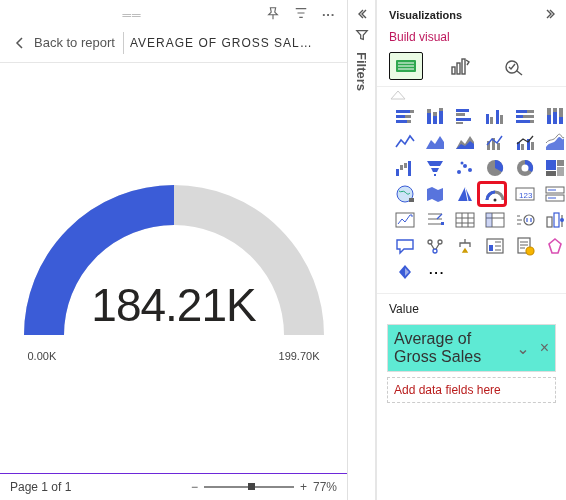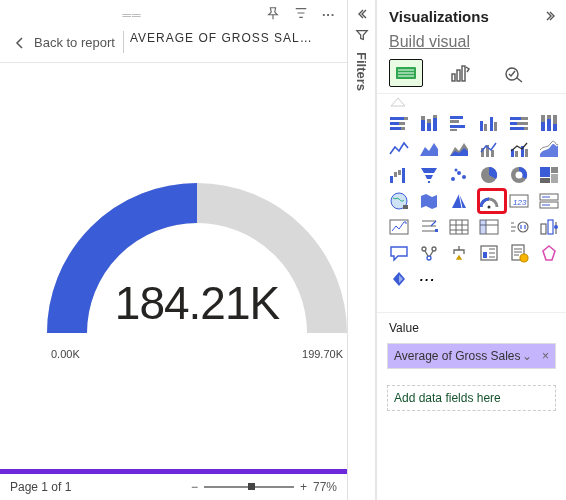--- a/index.html
+++ b/index.html
@@ -1,52 +1,52 @@
 <!DOCTYPE html>
 <html><head>
 <meta charset="utf-8">
 <style>
   * { box-sizing: border-box; margin: 0; padding: 0; font-family: "Segoe UI", Arial, sans-serif; }
   body { width: 566px; height: 500px; overflow: hidden; background: #fff; color: #222; font-size: 13px; }
   .root { display: flex; width: 100%; height: 100%; }
   .main { flex: 1; display: flex; flex-direction: column; border-right: 1px solid #e0e0e0; min-width:0;}
   .toolbar { display: flex; align-items: center; justify-content: flex-end; gap: 14px; padding: 6px 12px 4px 12px; color: #666; }
   .toolbar .grip { margin-right: auto; margin-left: auto; color:#aaa; font-size:12px; letter-spacing:1px;}
-  .header { display: flex; padding: 4px 12px 8px 12px; border-bottom: 1px solid #e6e6e6; gap: 6px; }
+  .header { display: flex; align-items: center; padding: 4px 12px 8px 12px; border-bottom: 1px solid #e6e6e6; gap: 6px; }
   .back { display: flex; align-items: center; gap: 8px; color: #555; cursor: pointer; padding: 4px 2px; }
   .divider-v { width:1px; height:22px; background:#ccc; }
   .page-title { font-size: 12px; letter-spacing: 1px; color: #333; font-weight: 400; white-space: nowrap; overflow: hidden; text-overflow: ellipsis; }
-  .canvas { flex: 1; display: flex; align-items: center; justify-content: flex-end; position: relative; }
+  .canvas { flex: 1; display: flex; align-items: center; justify-content: center; position: relative; }
   .gauge-wrap { width: 300px; text-align:center; position:relative; }
   .gauge-value { font-size: 46px; font-weight: 300; color: #252423; margin-top:-70px; letter-spacing:-1px;}
   .gauge-labels { display:flex; justify-content:space-between; font-size:11px; color:#444; margin-top:18px; padding:0 4px;}
-  .footer { display:flex; align-items:center; padding:6px 10px; border-top:5px solid #6d28d9; font-size:12px; color:#444;}
+  .footer { display:flex; align-items:center; padding:6px 10px; border-top:1px solid #6d28d9; font-size:12px; color:#444;}
   .zoom { margin-left:auto; display:flex; align-items:center; gap:6px; color:#555;}
   .zoom .track { width:90px; height:2px; background:#888; position:relative;}
   .zoom .thumb { position:absolute; top:-3px; width:7px; height:7px; background:#444; }
   .filters-rail { width:28px; border-right:1px solid #e6e6e6; display:flex; flex-direction:column; align-items:center; padding-top:8px; gap:8px; color:#555;}
   .filters-label { writing-mode: vertical-rl; font-size:13px; font-weight:600; margin-top:2px;}
   .panel { width:190px; display:flex; flex-direction:column; border-left:1px solid #e6e6e6;}
-  .panel-header { display:flex; align-items:center; padding:8px 10px 4px 12px; font-size:15px; font-weight:700;}
+  .panel-header { display:flex; align-items:center; padding:8px 10px 4px 12px; font-size:11px; font-weight:700;}
   .panel-header .exp { margin-left:auto; color:#555;}
-  .panel-sub { font-size:16px; padding:4px 12px 6px 12px; color:#737373;text-decoration:underline;}
+  .panel-sub { font-size:12px; padding:4px 12px 6px 12px; color:#be185d;}
   .mode-row { display:flex; gap:20px; padding:2px 12px 6px 12px; border-bottom:1px solid #eee;}
   .mode-btn { width:34px; height:28px; display:flex; align-items:center; justify-content:center; color:#666; cursor:pointer;}
   .mode-btn.active { border:1px solid #111; background:#eafbe4; border-radius:2px;}
   .arrow-tab { height:12px; padding-left:14px;}
   .viz-grid { display:grid; grid-template-columns: repeat(6, 26px); gap:4px 4px; padding:6px 10px 6px 12px;}
-  .viz { width:26px; height:22px; display:flex; align-items:center; justify-content:flex-start; color:#000000; cursor:pointer; border-radius:2px;font-style:italic;}
+  .viz { width:26px; height:22px; display:flex; align-items:center; justify-content:flex-end; color:#000000; cursor:pointer; border-radius:2px;}
   .viz svg { display:block; }
   .viz.highlight { outline:3px solid #e81123; outline-offset:-1px;}
   .more { font-weight:700; letter-spacing:1px;}
-  .field-section { padding:8px 12px 4px 12px; font-size:12px; border-top:1px solid #eee; margin-top:16px;}
-  .field-well { margin:4px 10px 2px 10px; background:#c4b5fd; border:1px solid #ddd; font-size:12px; padding:5px 6px; display:flex; align-items:center; color:#333;}
+  .field-section { padding:8px 12px 4px 12px; font-size:12px; border-top:1px solid #eee; margin-top:4px;}
+  .field-well { margin:4px 10px 2px 10px; background:#5eead4; border:1px solid #ddd; font-size:16px; padding:5px 6px; display:flex; align-items:center; color:#333;}
   .field-well .chev { margin-left:auto; color:#666; padding-right:4px;}
   .field-well .x { color:#666; padding-left:6px;}
-  .field-empty { margin:14px 10px 6px 10px; border:1px dashed #ccc; font-size:12px; color:#14532d; padding:5px 6px;}
+  .field-empty { margin:3px 10px 6px 10px; border:1px dashed #ccc; font-size:12px; color:#b91c1c; padding:5px 6px;}
   svg { overflow:visible; }
 </style>
 </head>
 <body>
 
 <div class="root">
 
   <div class="main">
     <div class="toolbar">
       <span class="grip">══</span>

